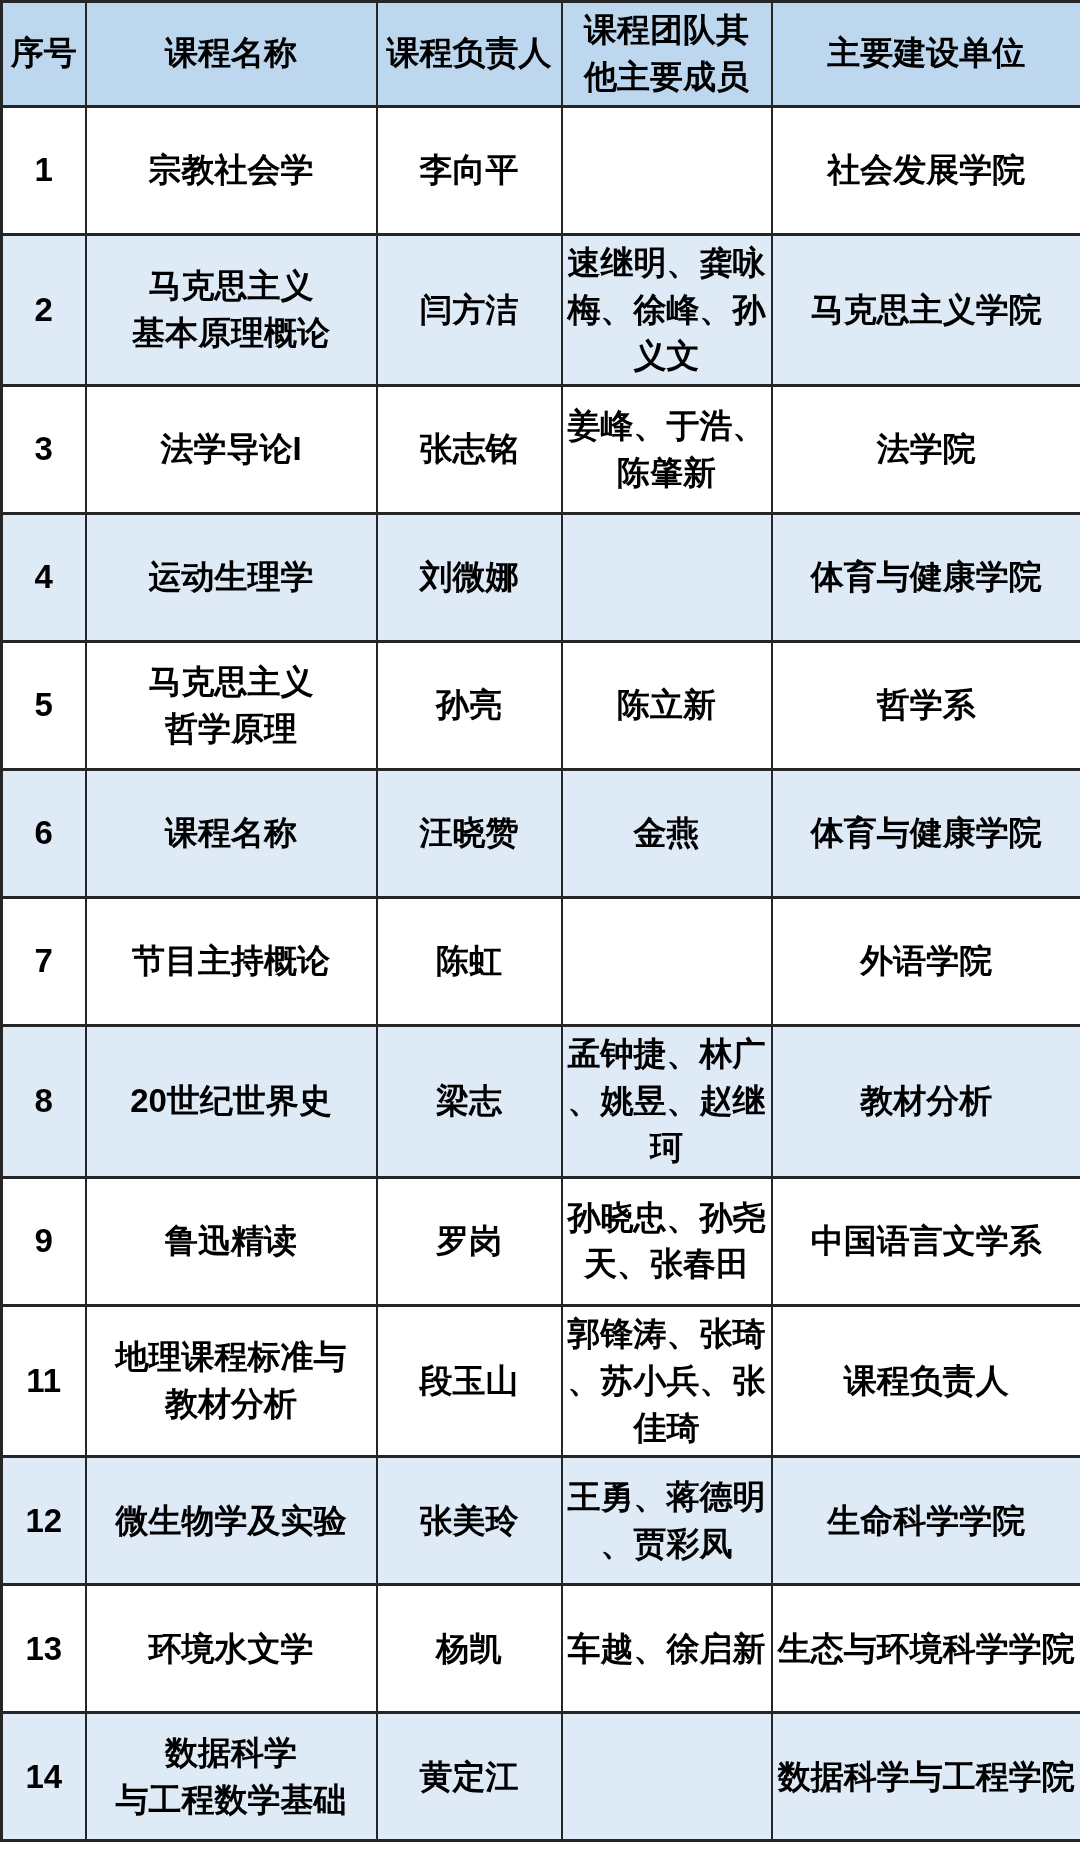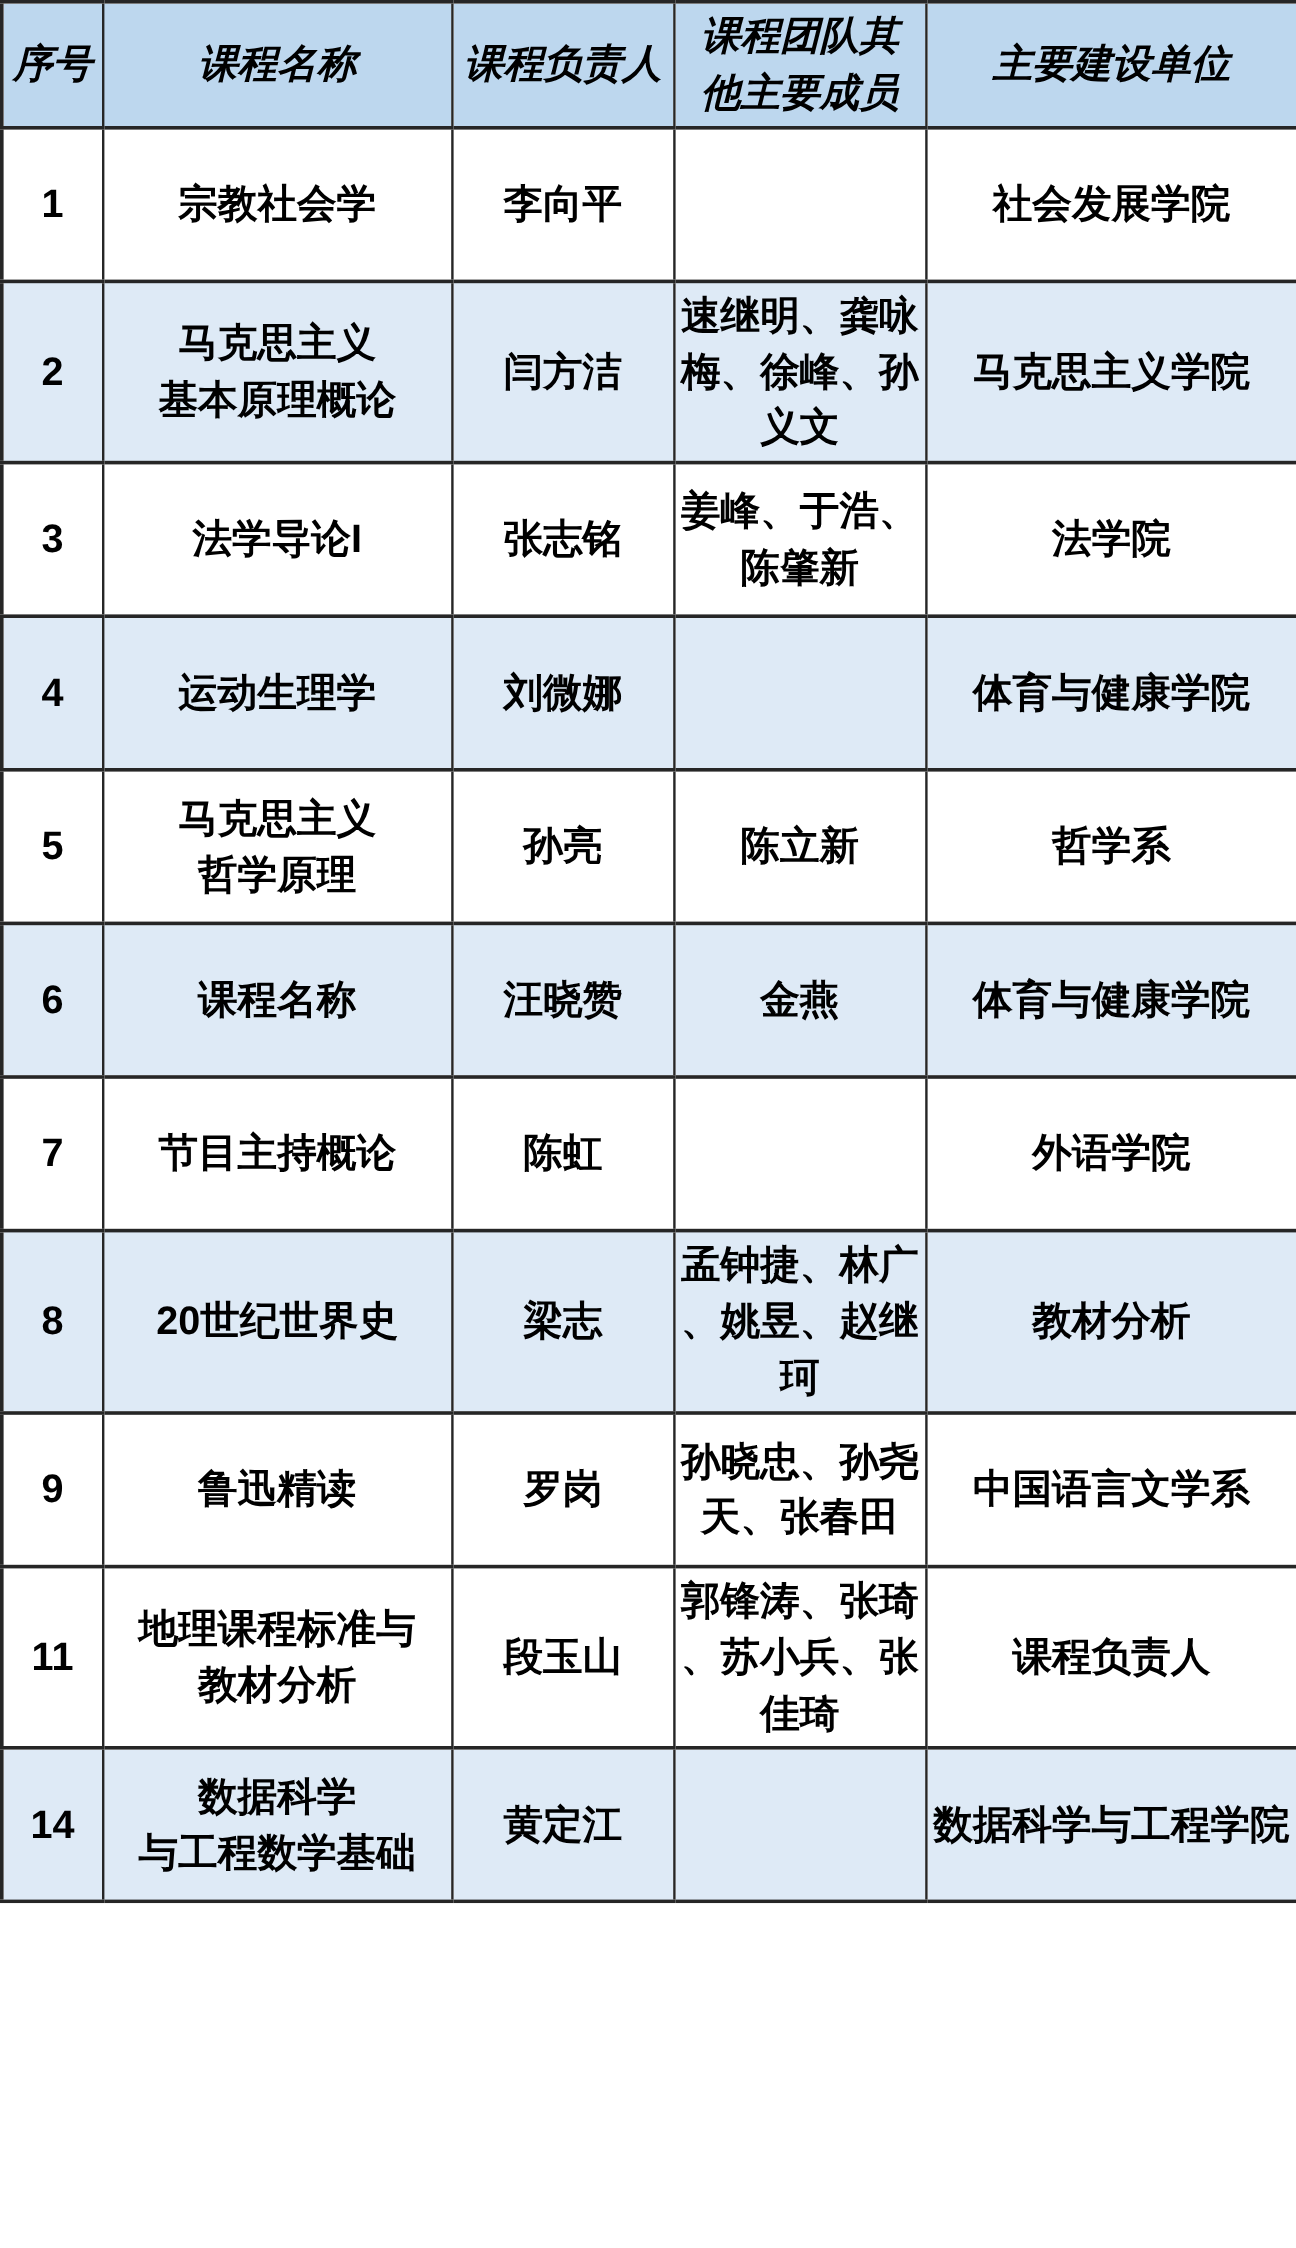--- a/index.html
+++ b/index.html
@@ -20,21 +20,21 @@
     border-top-width: 3px;
     border-bottom-width: 3px;
     text-align: center;
     vertical-align: middle;
     padding: 4px;
     white-space: pre-line;
     word-break: break-all;
     line-break: anywhere;
     overflow: hidden;
   }
-  thead tr { height: 78px; font-style: italic; }
+  thead tr { height: 78px; }
   thead th { background: #BDD7EE; }
   tbody tr { height: 128px; background: #FFFFFF; }
   tbody tr.alt { background: #DEEAF6; }
   col.c-index   { width: 84px; }
   col.c-course  { width: 291px; }
   col.c-leader  { width: 185px; }
   col.c-members { width: 210px; }
   col.c-unit    { width: 310px; }
 </style>
 </head>
@@ -127,20 +127,34 @@
         </tr>
         <tr>
           <td>11</td>
           <td>地理课程标准与
 教材分析</td>
           <td>段玉山</td>
           <td>郭锋涛、张琦、苏小兵、张佳琦</td>
           <td>课程负责人</td>
         </tr>
         <tr class="alt">
+          <td>12</td>
+          <td>微生物学及实验</td>
+          <td>张美玲</td>
+          <td>王勇、蒋德明、贾彩凤</td>
+          <td>生命科学学院</td>
+        </tr>
+        <tr>
+          <td>13</td>
+          <td>环境水文学</td>
+          <td>杨凯</td>
+          <td>车越、徐启新</td>
+          <td>生态与环境科学学院</td>
+        </tr>
+        <tr class="alt">
           <td>14</td>
           <td>数据科学
 与工程数学基础</td>
           <td>黄定江</td>
           <td></td>
           <td>数据科学与工程学院</td>
         </tr>
       </tbody>
   </table>
 </div>

